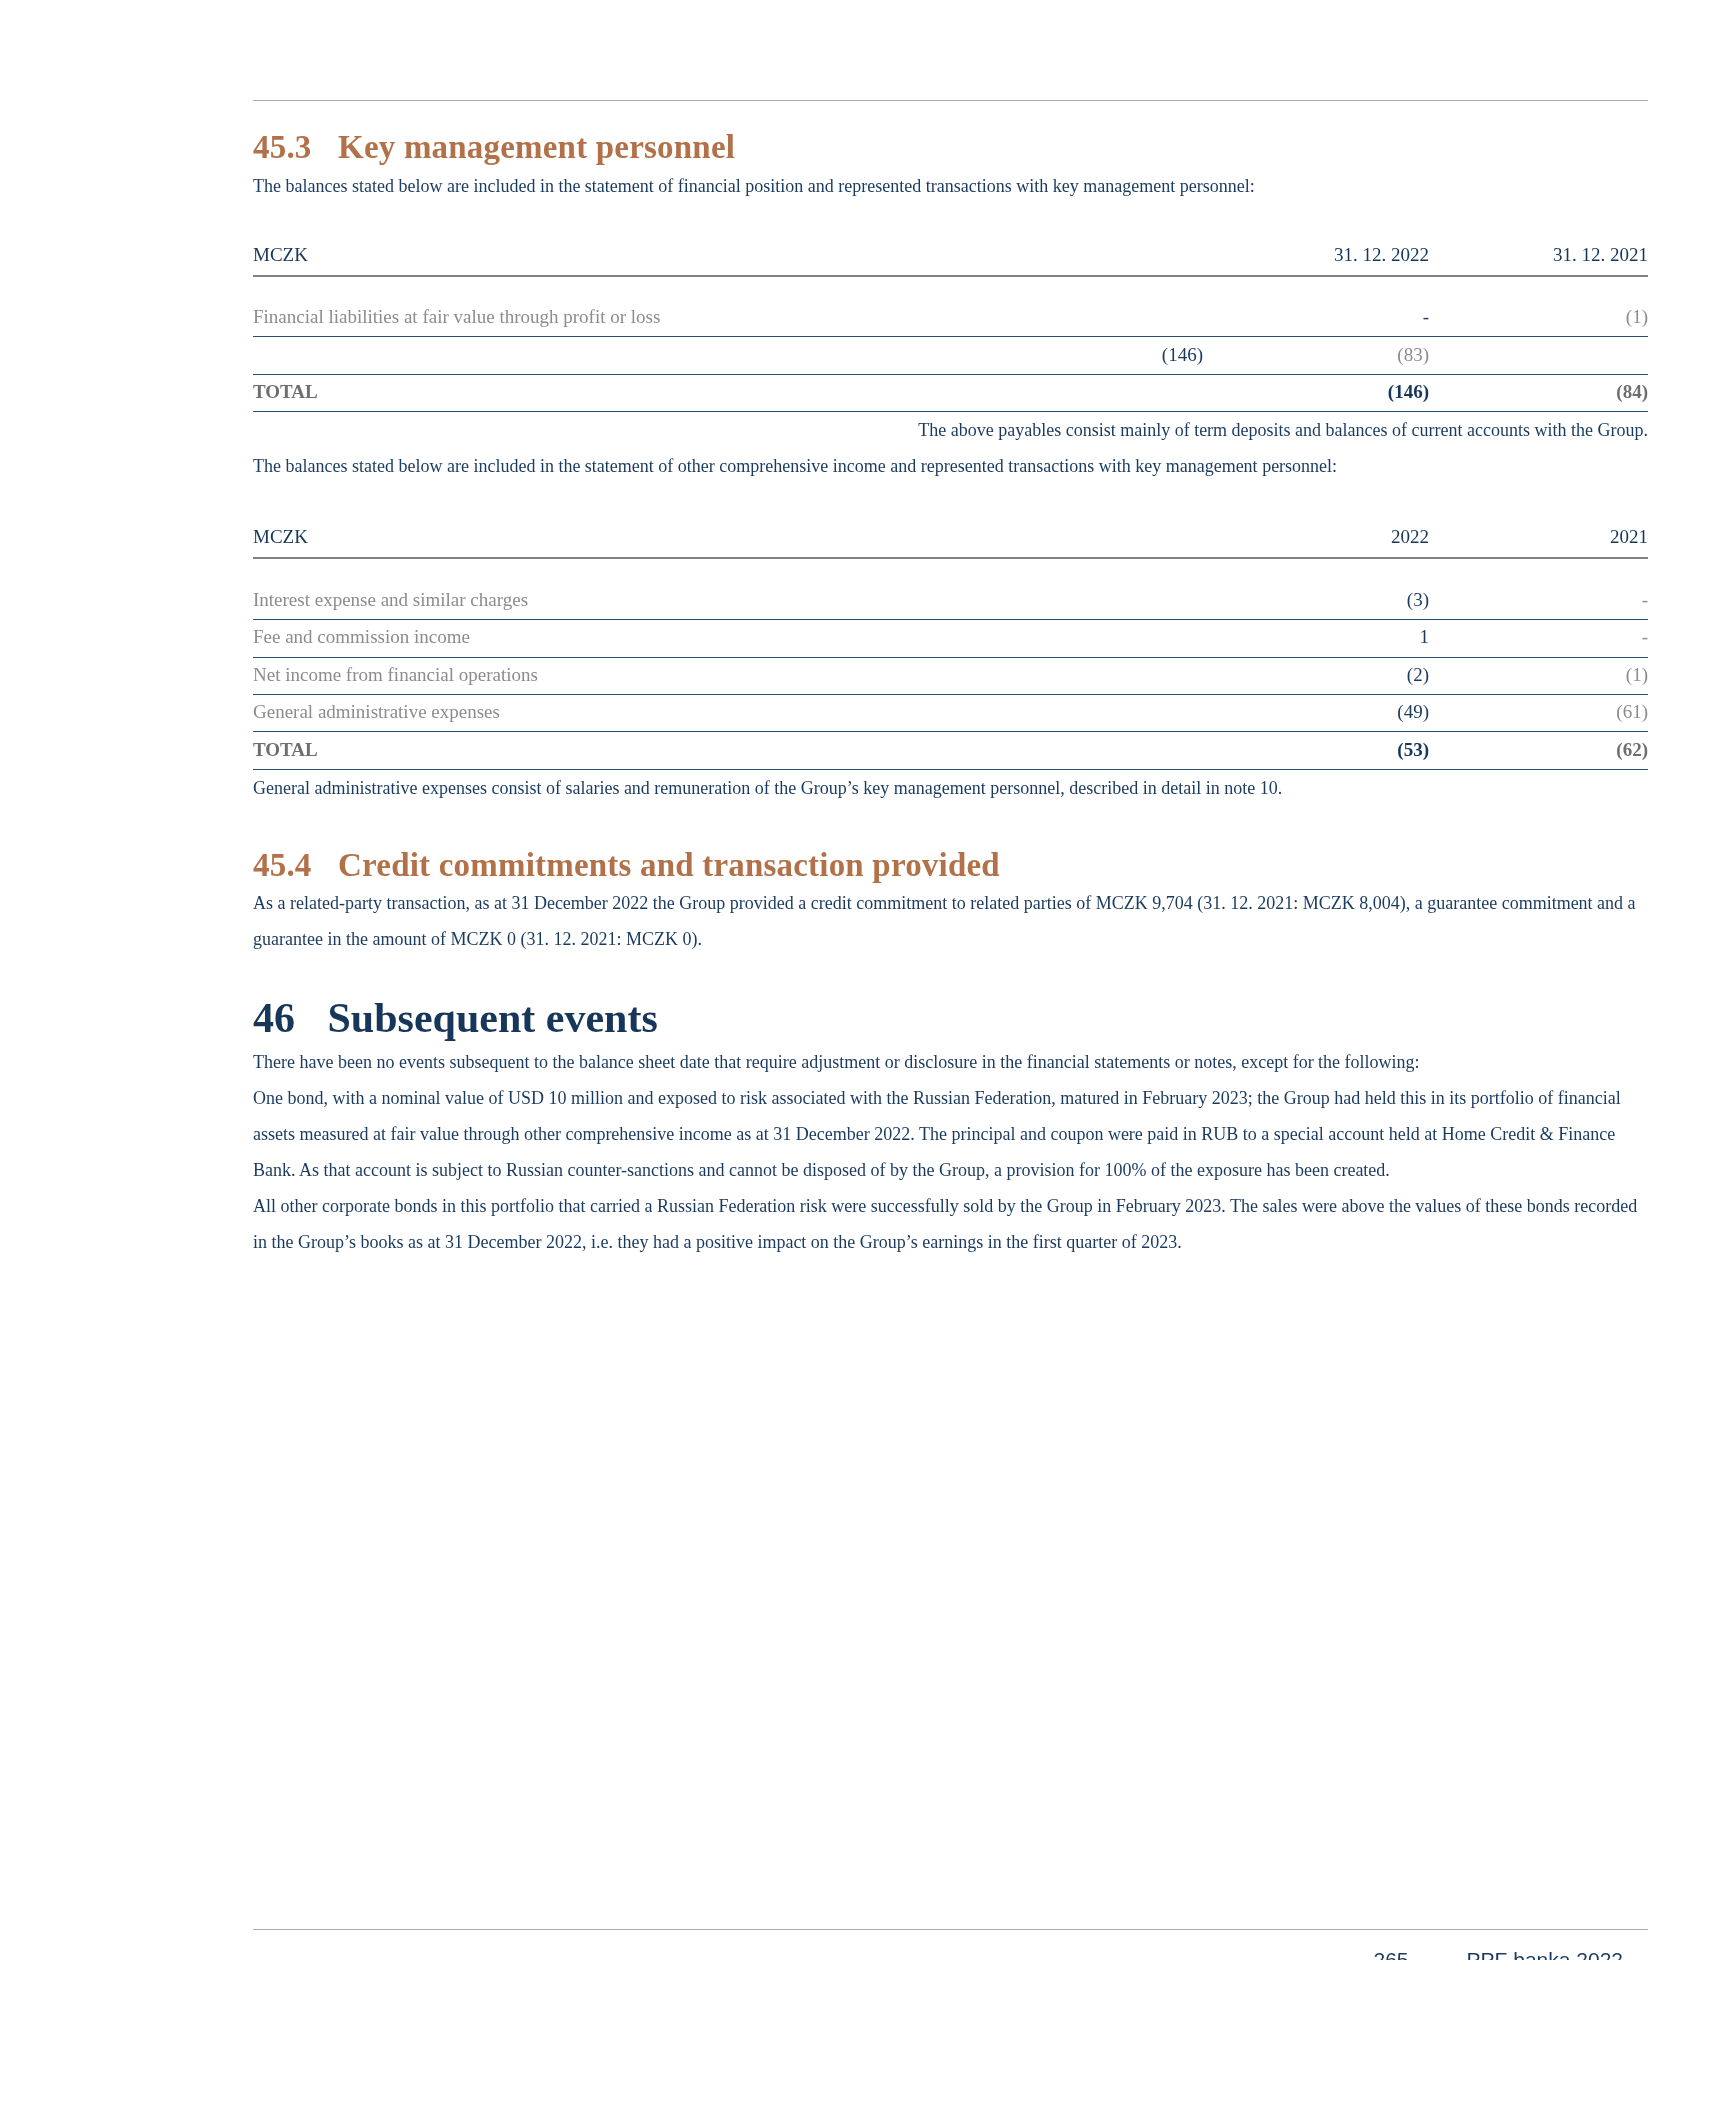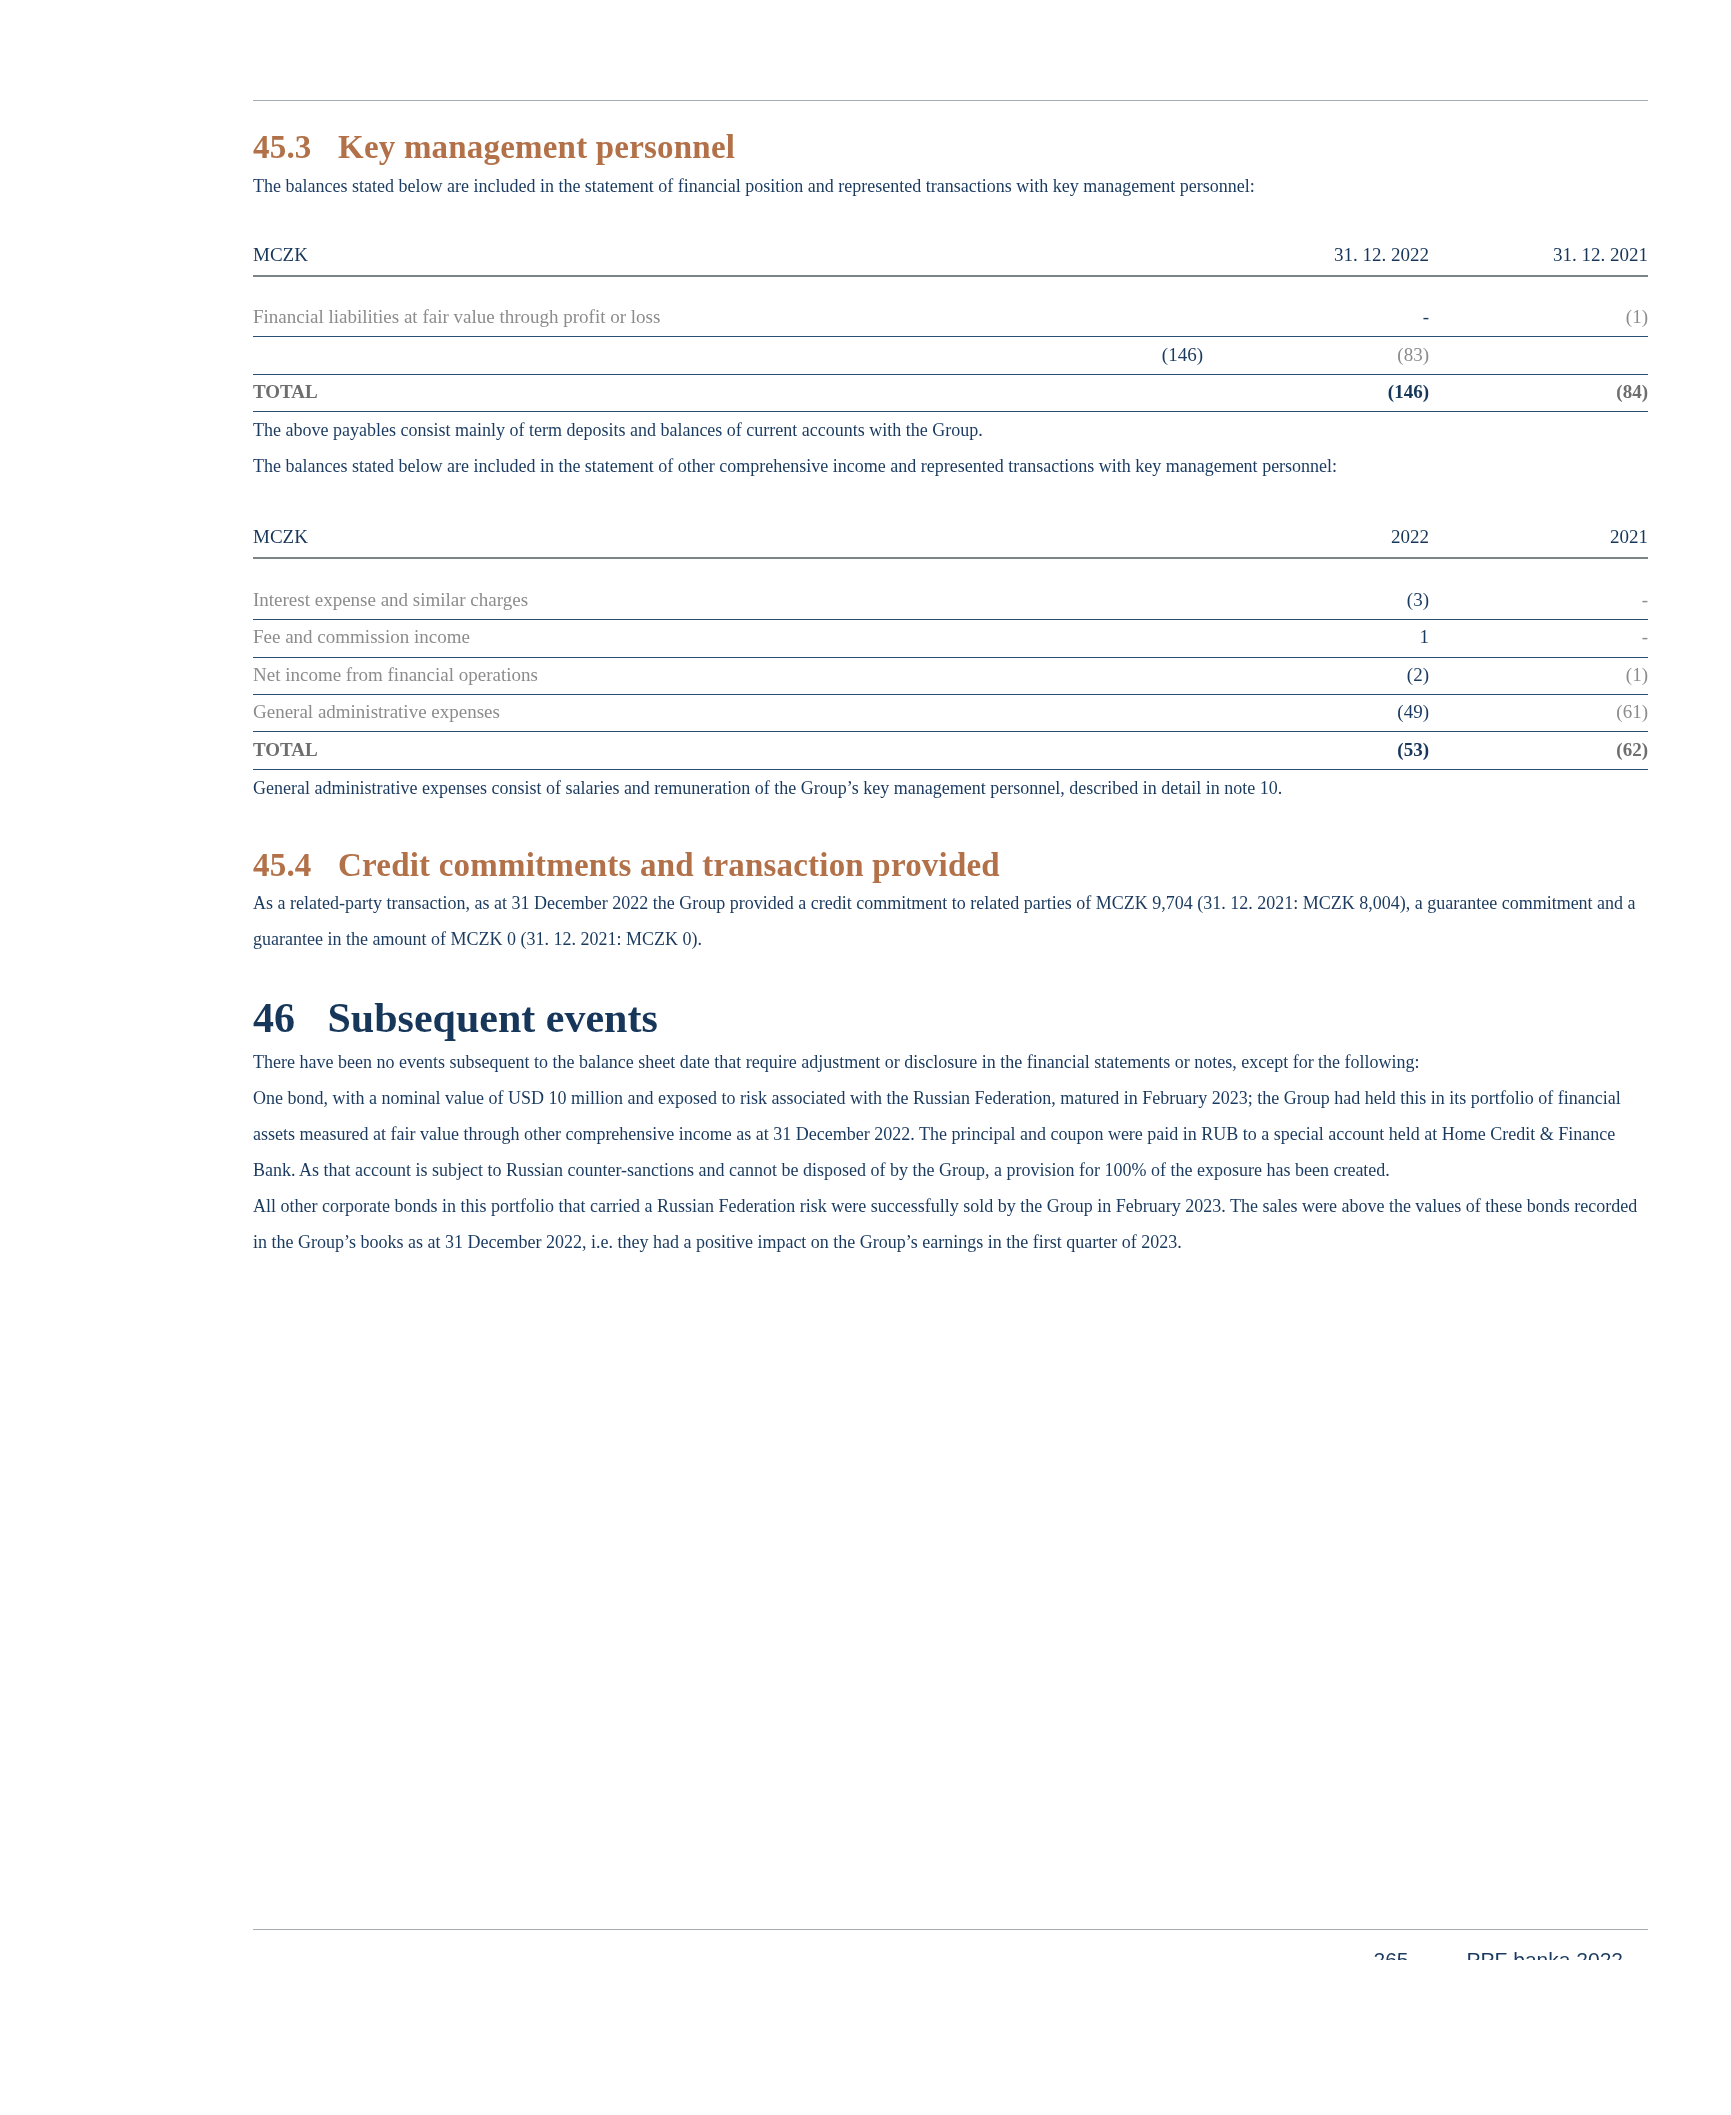--- a/index.html
+++ b/index.html
@@ -23,21 +23,21 @@
     margin:36px 0 0 0;
     font-size:42px;line-height:1.2;font-weight:bold;
     color:#16365a;
   }
   .big-head .num{margin-right:22px;}
   p.body{
     font-size:18px;line-height:36px;margin:0;color:#1a3a5f;
     width:100%;
   }
   .mt26{margin-top:23.5px;} .mt24{margin-top:22px;} .mt32{margin-top:29px;}
-  .mt28{margin-top:25px;} .mt58{margin-top:52px;} .mt66{margin-top:60px;}
+  .mt28{margin-top:25px;} .mt58{margin-top:52px;} .mt66{margin-top:60px;text-align:right;}
   .mt44{margin-top:40px;} .mt46{margin-top:42px;}
 
   
   .fin-table{width:100%;font-size:19px;}
   .t-grid{display:grid;grid-template-columns:1fr 226px 219px;align-items:baseline;}
   .t-header{border-bottom:2.7px solid #7d8488;padding-bottom:9px;color:#16365a;}
   .t-header .col{ text-align:right;}
   .t-spacer{height:23.5px;}
   .t-row{border-bottom:1.8px solid #2a4f72;padding:6.3px 0 8.1px 0;}
   .t-row .lbl{color:#8c8c8c;}

